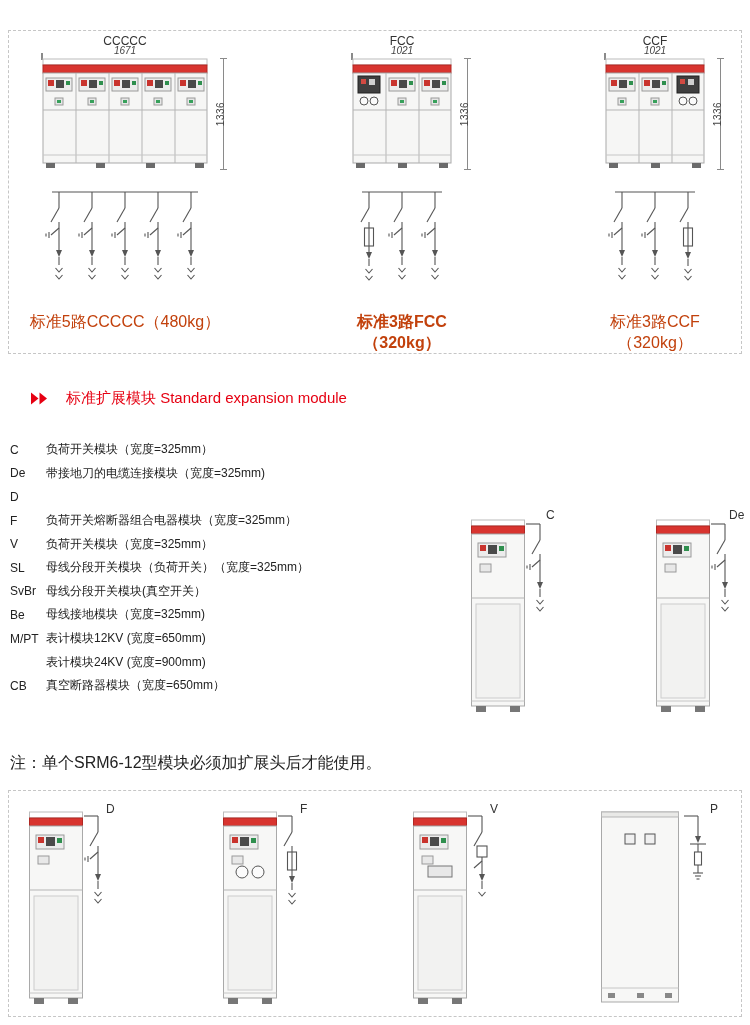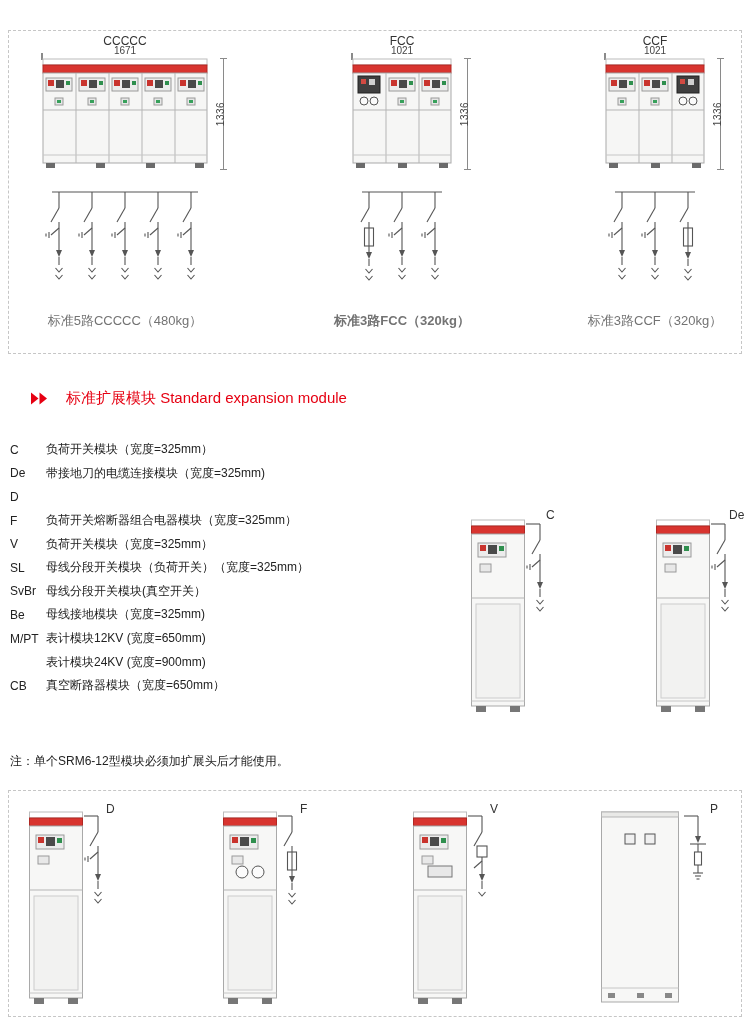--- a/index.html
+++ b/index.html
@@ -1,41 +1,41 @@
 <!DOCTYPE html>
 <html><head>
 <meta charset="utf-8">
 <style>
   html,body{margin:0;padding:0;background:#fff;}
   .page{position:relative;width:750px;height:1025px;background:#ffffff;overflow:hidden;
         font-family:"Liberation Sans","DejaVu Sans",sans-serif;}
   .abs{position:absolute;}
   .dashed{position:absolute;border:1px dashed #c6c6c6;background:#fff;}
   .dtitle{position:absolute;font-size:12px;color:#333;text-align:center;}
-  .caption{position:absolute;font-size:13px;color:#737373;text-align:center;}
+  .caption{position:absolute;font-size:16px;color:#c2410c;text-align:center;}
   .dim-h{position:absolute;}
-  .dim-h .num{display:block;text-align:center;font-size:10px;color:#444;line-height:10px;}
+  .dim-h .num{display:block;text-align:center;font-size:10px;color:#444;line-height:10px;font-style:italic;}
   .dim-h .hline{position:relative;height:1px;background:#8a8a8a;margin-top:2px;}
   .dim-h .hline::before,.dim-h .hline::after{content:"";position:absolute;top:-3px;width:1px;height:7px;background:#8a8a8a;}
   .dim-h .hline::before{left:0;}
   .dim-h .hline::after{right:0;}
   .dim-v{position:absolute;width:16px;}
   .dim-v .vline{position:absolute;left:11px;top:0;height:100%;width:1px;background:#8a8a8a;}
   .dim-v .vline::before,.dim-v .vline::after{content:"";position:absolute;left:-3px;width:7px;height:1px;background:#8a8a8a;}
   .dim-v .vline::before{top:0;}
   .dim-v .vline::after{bottom:0;}
   .dim-v .num{position:absolute;top:50%;left:-4px;transform:translateY(-50%) rotate(-90deg);
               font-size:10px;color:#444;letter-spacing:.5px;white-space:nowrap;}
   .heading{position:absolute;left:30px;top:389px;display:flex;align-items:center;gap:18px;}
   .heading .txt{font-size:15px;color:#e60012;}
   .list{position:absolute;left:10px;top:438px;width:450px;}
   .mod-row{display:flex;align-items:center;height:23.6px;font-size:12px;color:#222;}
   .mod-code{width:36px;flex:none;}
   .mod-desc{white-space:nowrap;}
-  .note{position:absolute;left:10px;top:753px;font-size:12px;color:#222;}
+  .note{position:absolute;left:10px;top:753px;font-size:16px;color:#222;}
   .mod-label{position:absolute;font-size:12px;color:#333;}
 </style>
 </head>
 <body>
 
 <div class="page">
 
   <svg width="0" height="0" style="position:absolute" aria-hidden="true">
     <defs>
       <g id="inst">

